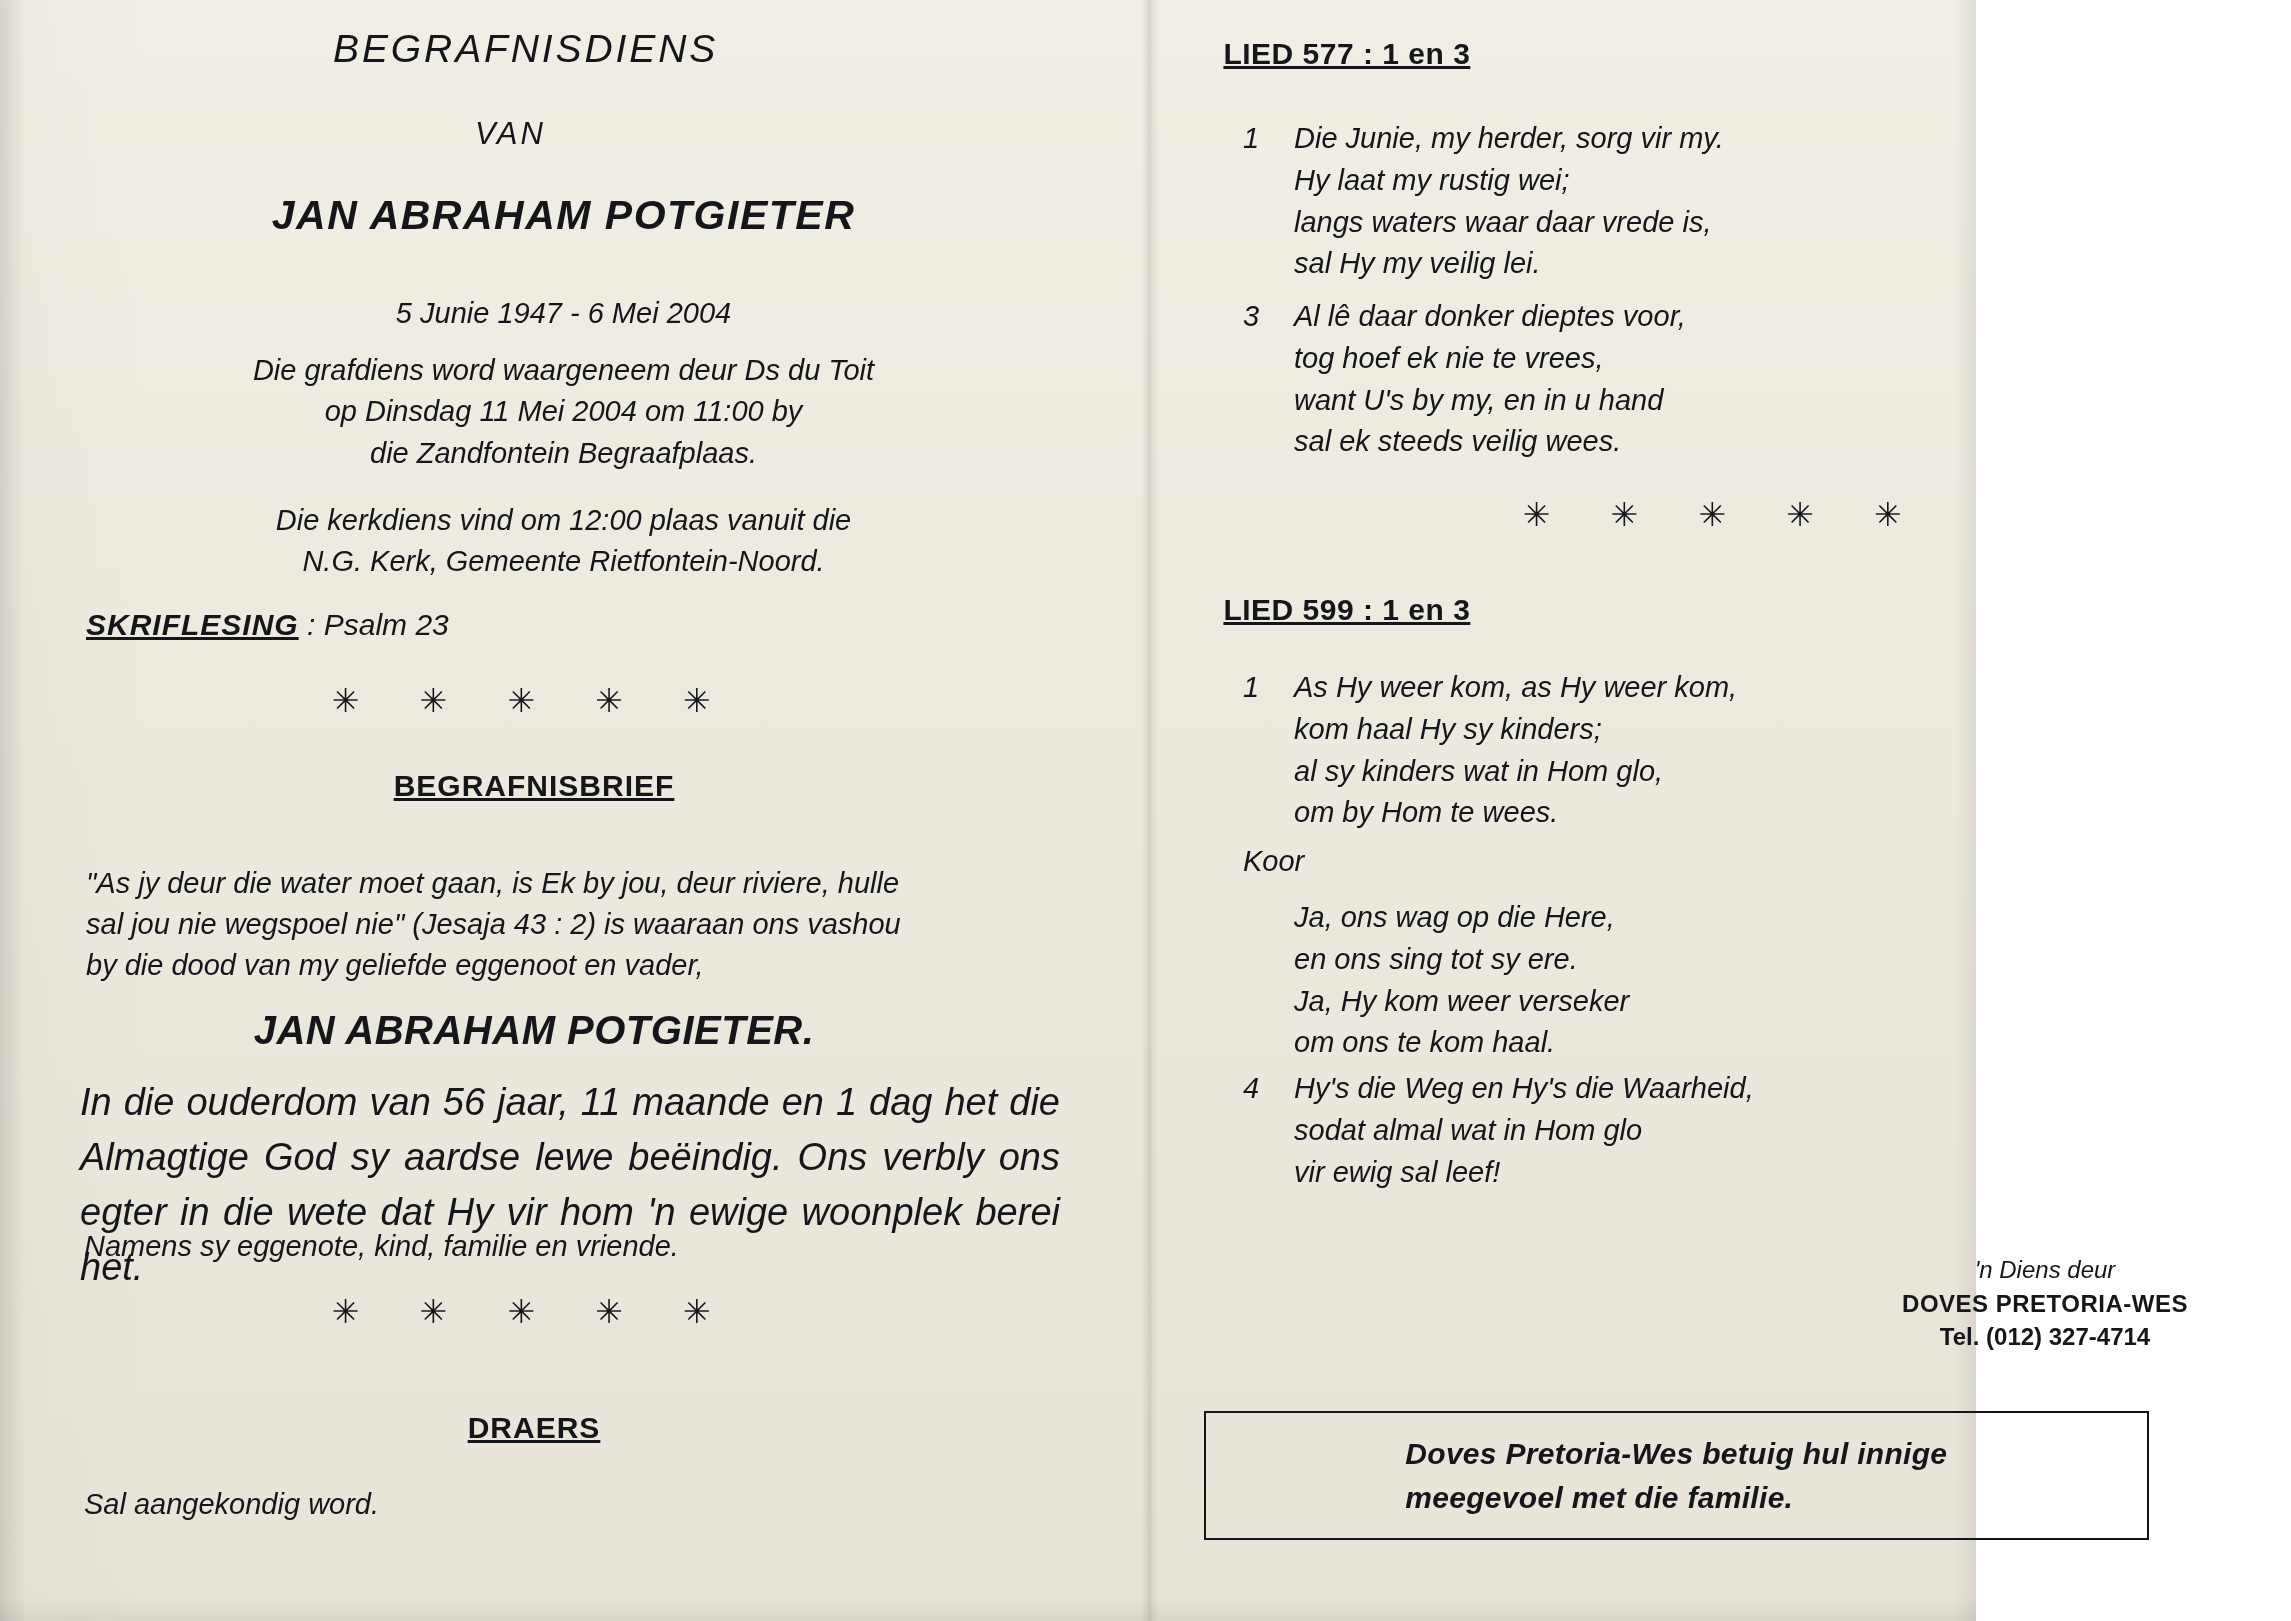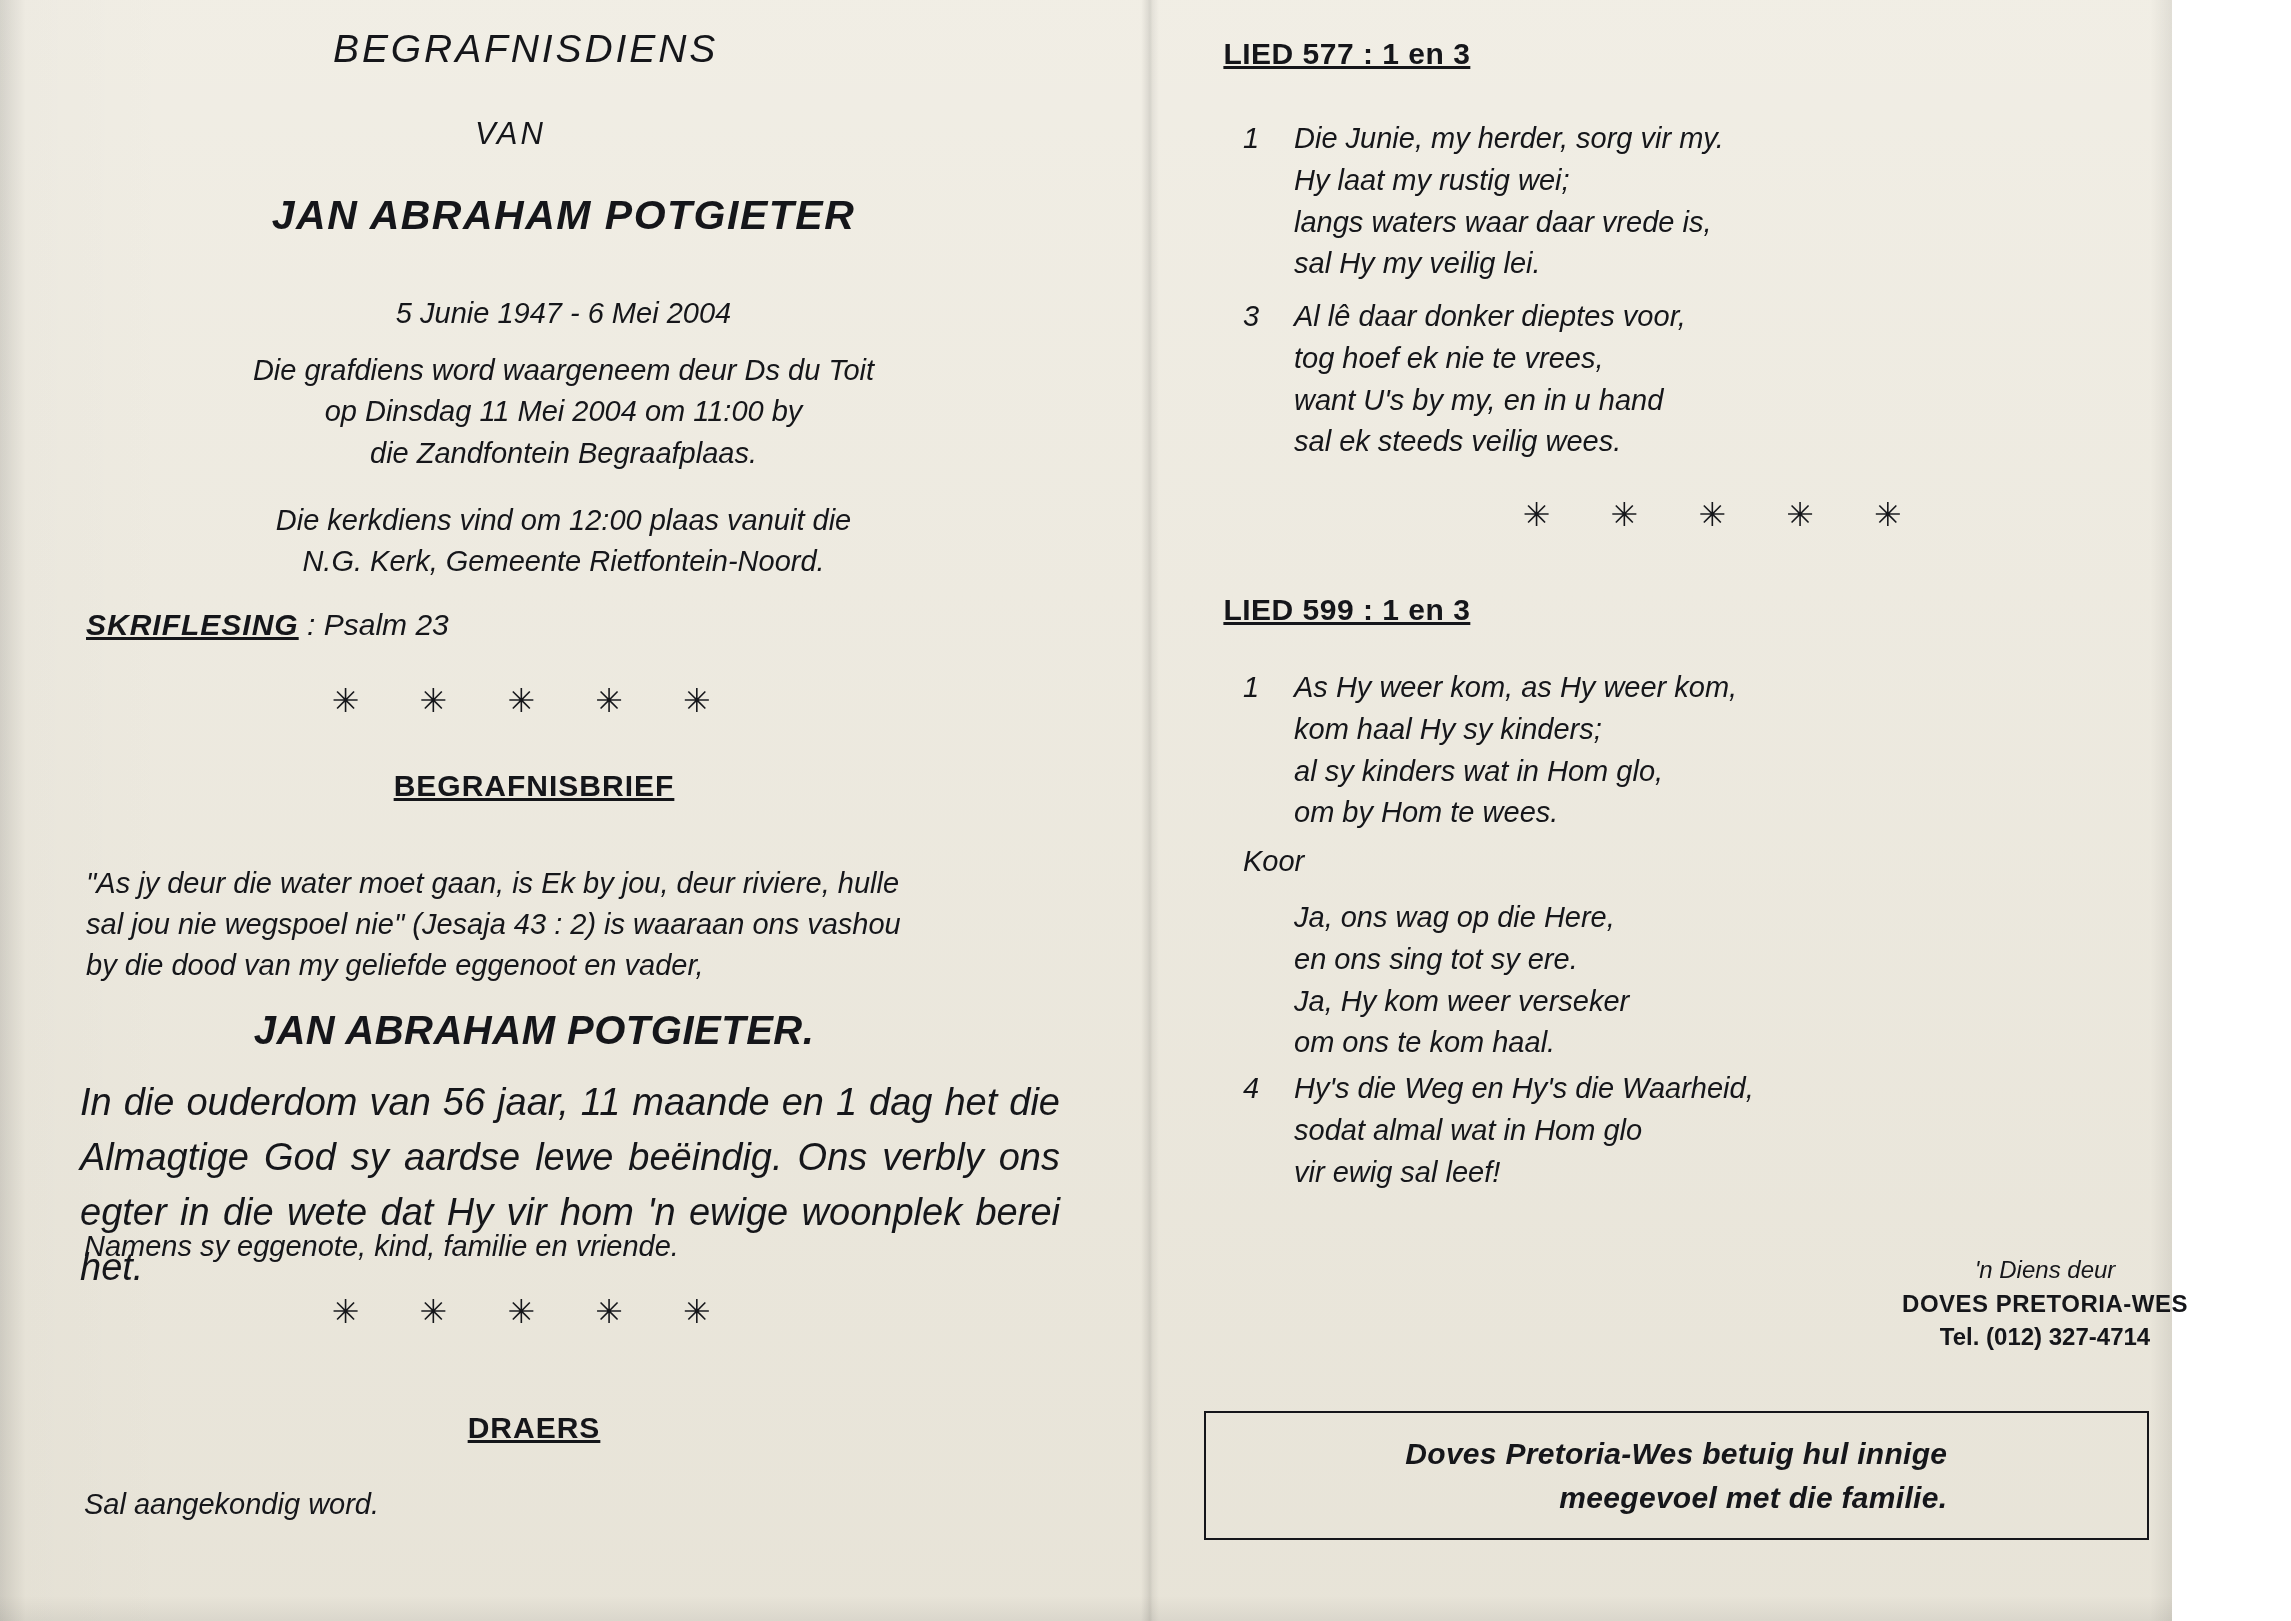--- a/index.html
+++ b/index.html
@@ -8,21 +8,21 @@
     background: #ffffff;
   }
   body {
     width: 2292px;
     height: 1621px;
     overflow: hidden;
     font-family: "Liberation Sans", sans-serif;
   }
   .page {
     position: relative;
-    width: 2172px;
+    width: 1976px;
     height: 1621px;
     background: #ece8dc;
     background-image:
       linear-gradient(90deg, rgba(0,0,0,0.015) 0%, rgba(0,0,0,0) 8%),
       linear-gradient(180deg, rgba(255,255,255,0.25) 0%, rgba(0,0,0,0.02) 100%);
   }
   
   .fold {
     position: absolute;
     top: 0;
@@ -158,21 +158,21 @@
   .r-diens .line1 { font-style: italic; }
   .r-diens .line2 { font-weight: bold; letter-spacing: 0.5px; }
   .r-diens .line3 { font-weight: bold; }
 
   .r-box {
     position: absolute; left: 7.8px; top: 1411px; width: 941px; height: 125px;
     border: 2.9px solid #14151a;
     display: flex; align-items: center; justify-content: center;
   }
   .r-box-inner {
-    text-align: right; font-size: 30px; font-style: italic; font-weight: bold;
+    text-align: left; font-size: 30px; font-style: italic; font-weight: bold;
     line-height: 1.45; letter-spacing: 0.3px;
   }
 </style>
 </head>
 <body>
 
 <div class="page">
   <div class="edge-left"></div>
   <div class="edge-right"></div>
   <div class="edge-bottom"></div>

